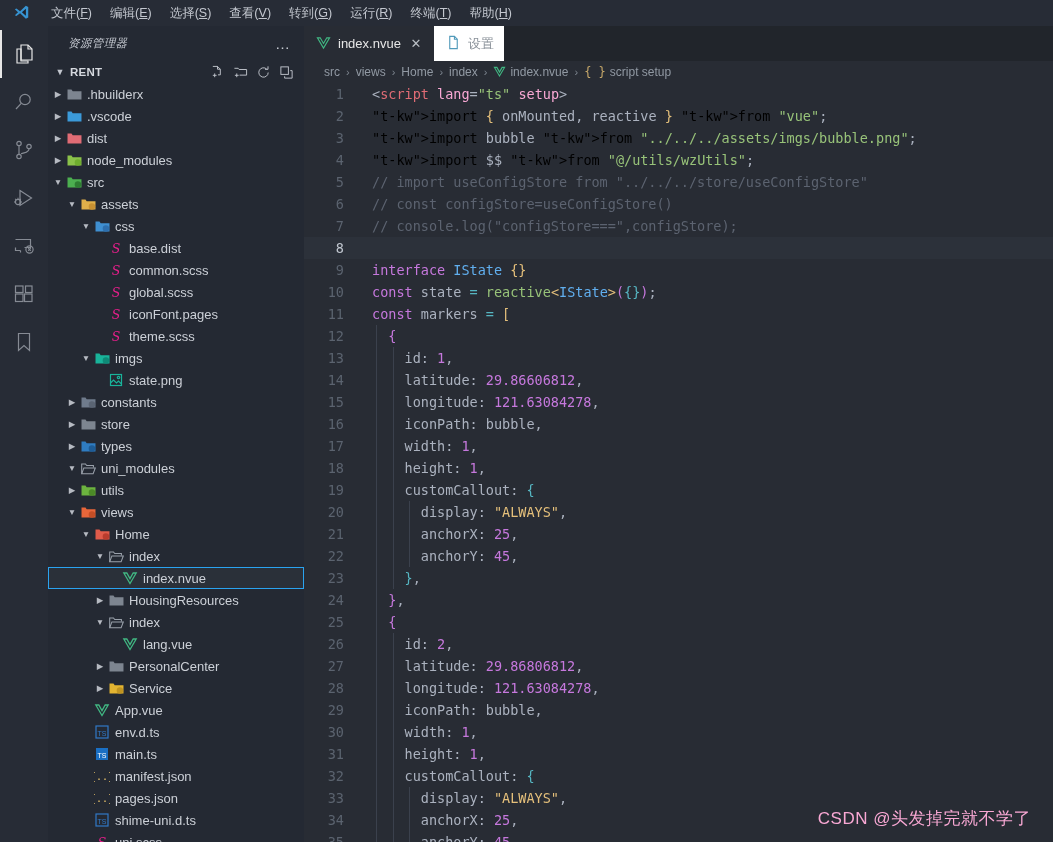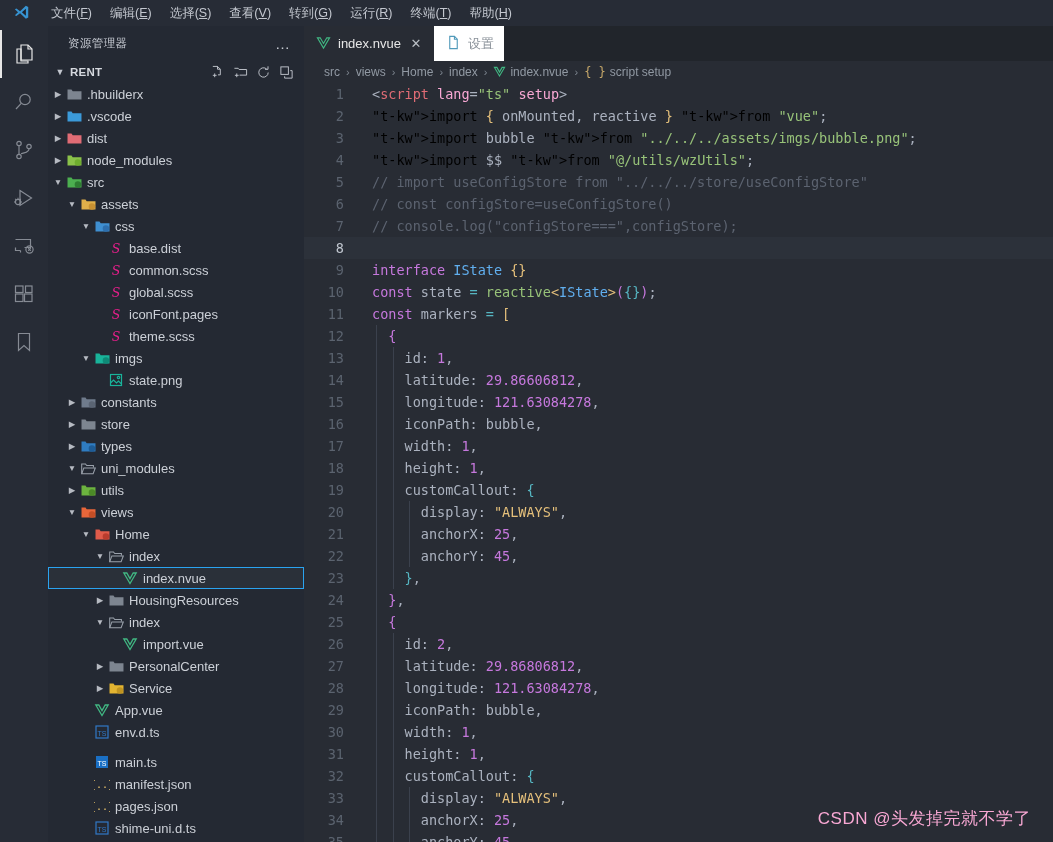--- a/index.html
+++ b/index.html
@@ -47,21 +47,21 @@
   
   #sidebar {
     width: 256px; flex: 0 0 256px; background: #242933;
     display: flex; flex-direction: column; overflow: hidden;
   }
   #sidebar-header {
     height: 35px; display: flex; align-items: center;
     padding: 0 8px 0 20px; color: #c7cbd3; font-size: 11.5px;
     letter-spacing: .4px;
   }
-  #sidebar-title { flex: 1; }
+  #sidebar-title { flex: 1; font-style: italic; }
   #sidebar-more { color: #c7cbd3; font-size: 15px; letter-spacing: 1px; padding-right: 5px; }
 
   #section-header {
     height: 22px; display: flex; align-items: center;
     font-size: 11.5px; font-weight: bold; color: #d6d9df;
     padding-left: 4px; letter-spacing: .2px;
   }
   #section-header .twisty { width: 16px; text-align: center; font-size: 9px; color: #c2c6ce; }
   #section-title { flex: 1; padding-left: 2px; }
   #section-actions { display: flex; gap: 3px; padding-right: 8px; color: #c2c6ce; }
@@ -504,21 +504,21 @@
           </span>
           <span class="lbl">index</span>
         </div>
         <div class="row" style="padding-left: 60px;">
           <span class="tw blank"></span>
           <span class="ic">
             <svg width="16" height="16" viewBox="0 0 16 16">
               <path d="M1.8 3h3L8 8.6 11.2 3h3L8 13.5z" fill="none" stroke="#41b883" stroke-width="1.3"></path>
             </svg>
           </span>
-          <span class="lbl">import.vue</span>
+          <span class="lbl">lang.vue</span>
         </div>
         <div class="row" style="padding-left: 46px;">
           <span class="tw">▶</span>
           <span class="ic">
             <svg width="17" height="17" viewBox="0 0 18 18">
     <path d="M1.6 3.8h4.2l1.3 1.8h9.3v8.8H1.6z" fill="#7d8590"></path>
             </svg>
           </span>
           <span class="lbl">PersonalCenter</span>
         </div>
@@ -544,21 +544,21 @@
         <div class="row" style="padding-left: 32px;">
           <span class="tw blank"></span>
           <span class="ic">
             <svg width="16" height="16" viewBox="0 0 16 16">
               <rect x="2" y="2" width="12" height="12" fill="none" stroke="#3178c6" stroke-width="1.2"></rect>
               <text x="8" y="11.5" font-size="7" font-family="Liberation Sans, sans-serif" fill="#3178c6" text-anchor="middle">TS</text>
             </svg>
           </span>
           <span class="lbl">env.d.ts</span>
         </div>
-        <div class="row" style="padding-left: 32px; margin-top: 8px;">
+        <div class="row" style="padding-left: 32px;">
           <span class="tw blank"></span>
           <span class="ic">
             <svg width="16" height="16" viewBox="0 0 16 16">
               <rect x="2" y="2" width="12" height="12" fill="#1a6fc4"></rect>
               <text x="8" y="11.5" font-size="7" font-family="Liberation Sans, sans-serif" fill="#ffffff" text-anchor="middle">TS</text>
             </svg>
           </span>
           <span class="lbl">main.ts</span>
         </div>
         <div class="row" style="padding-left: 32px;">

